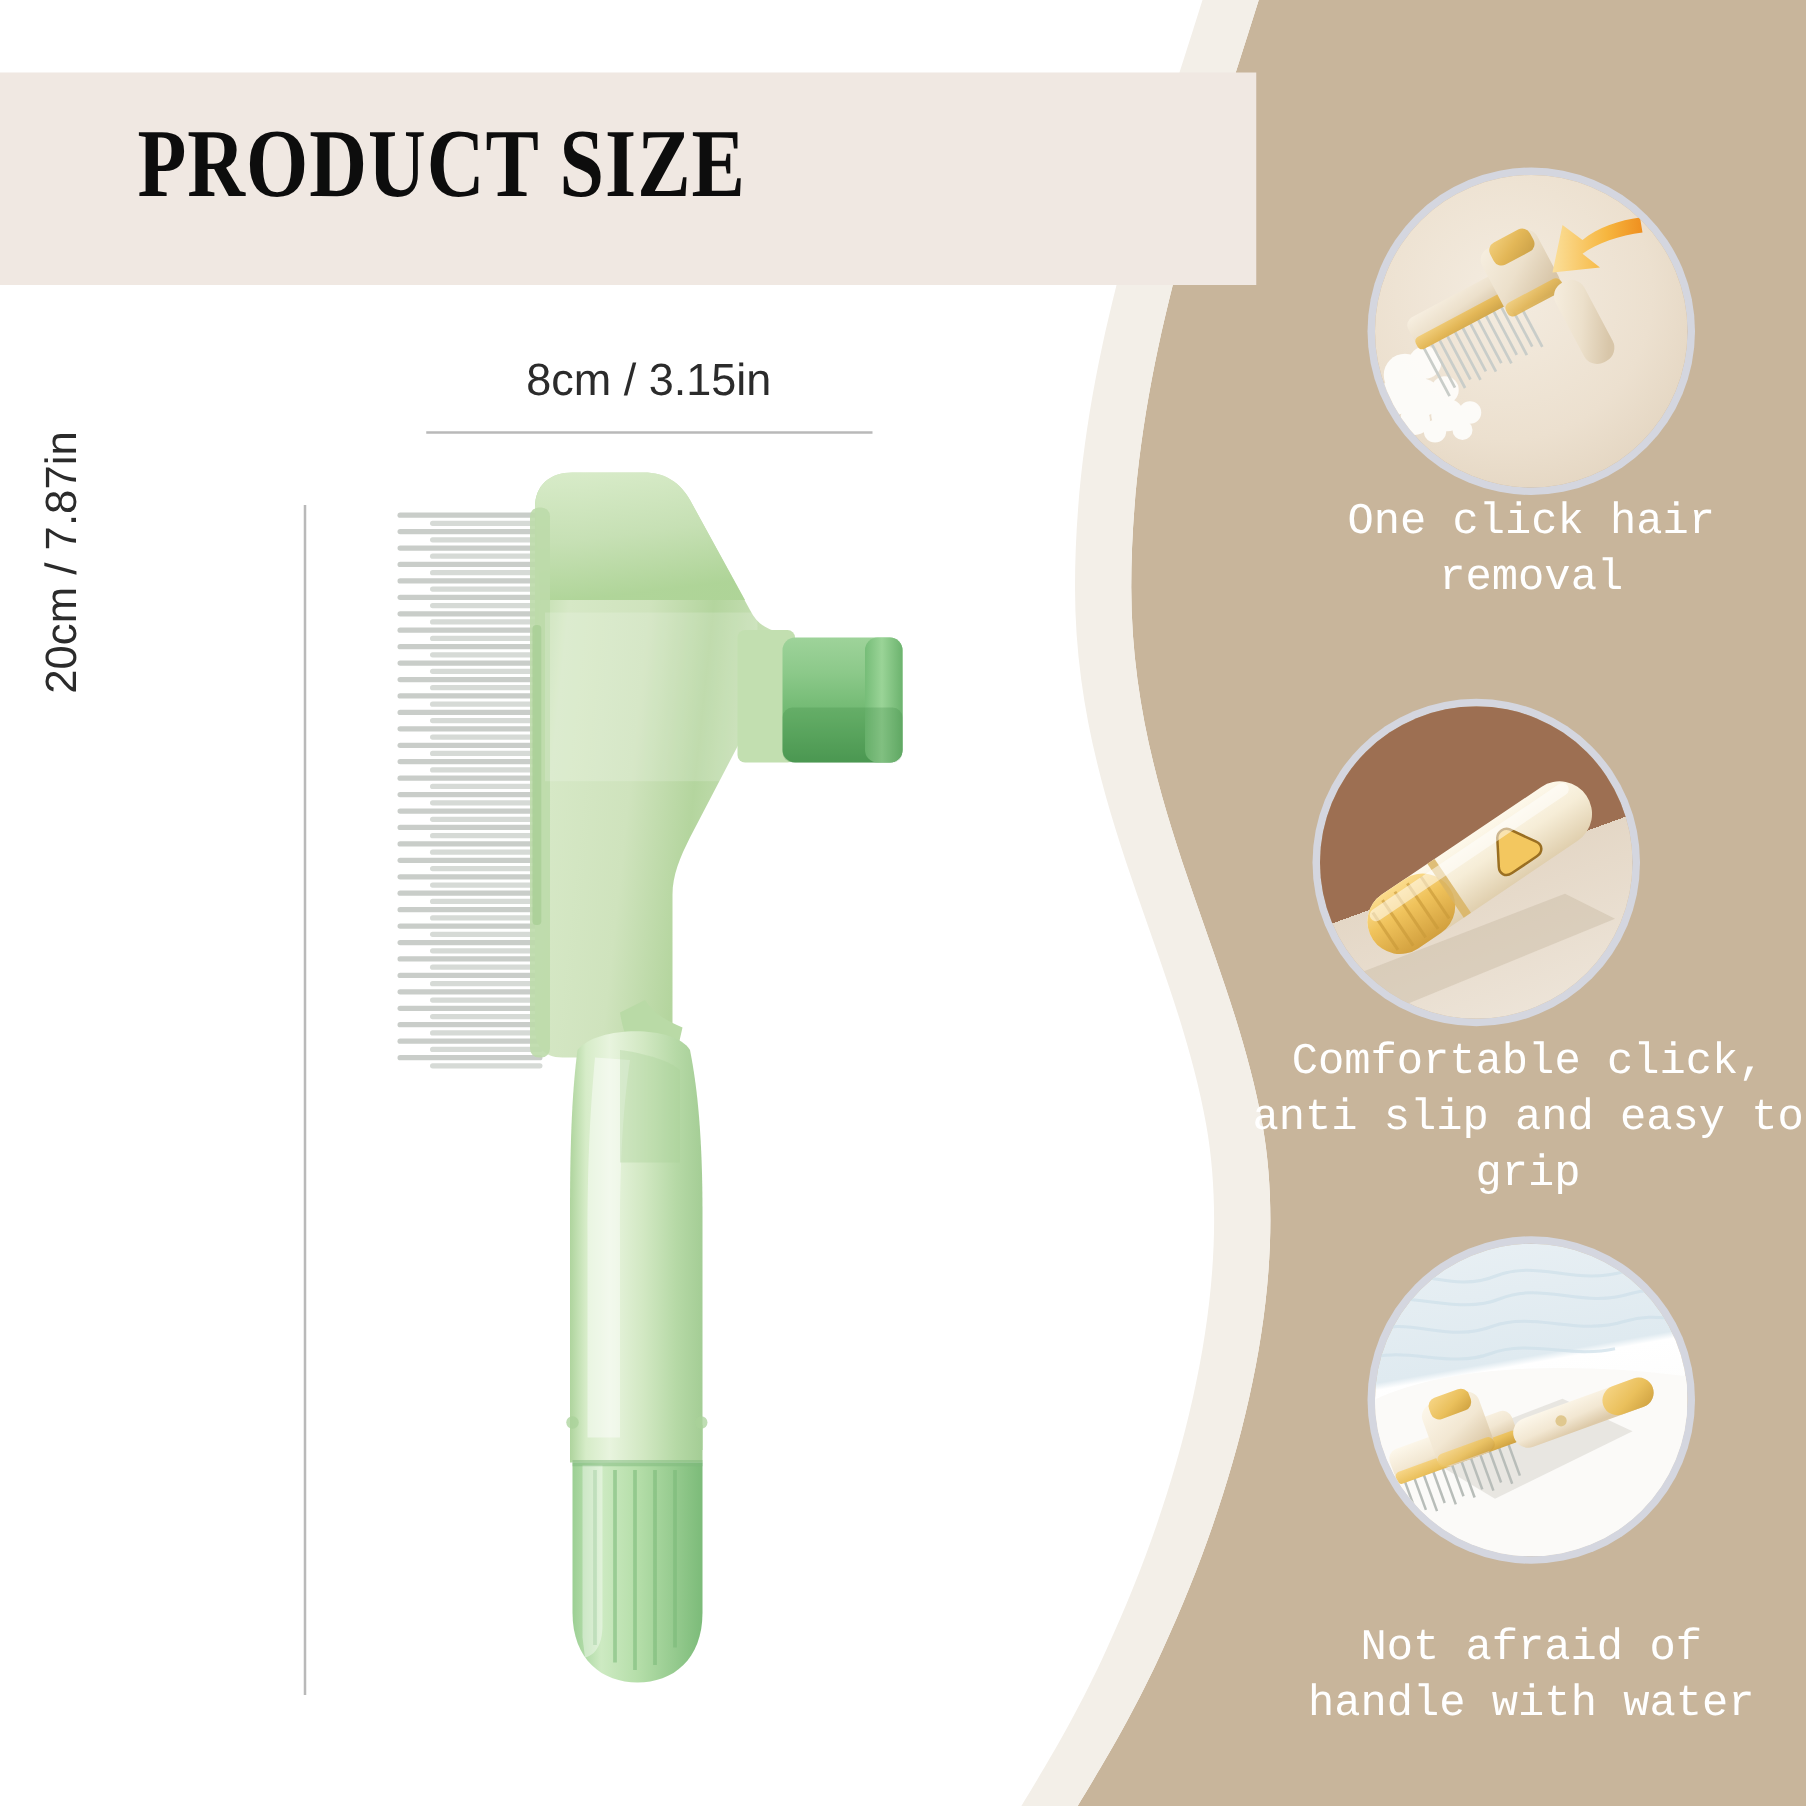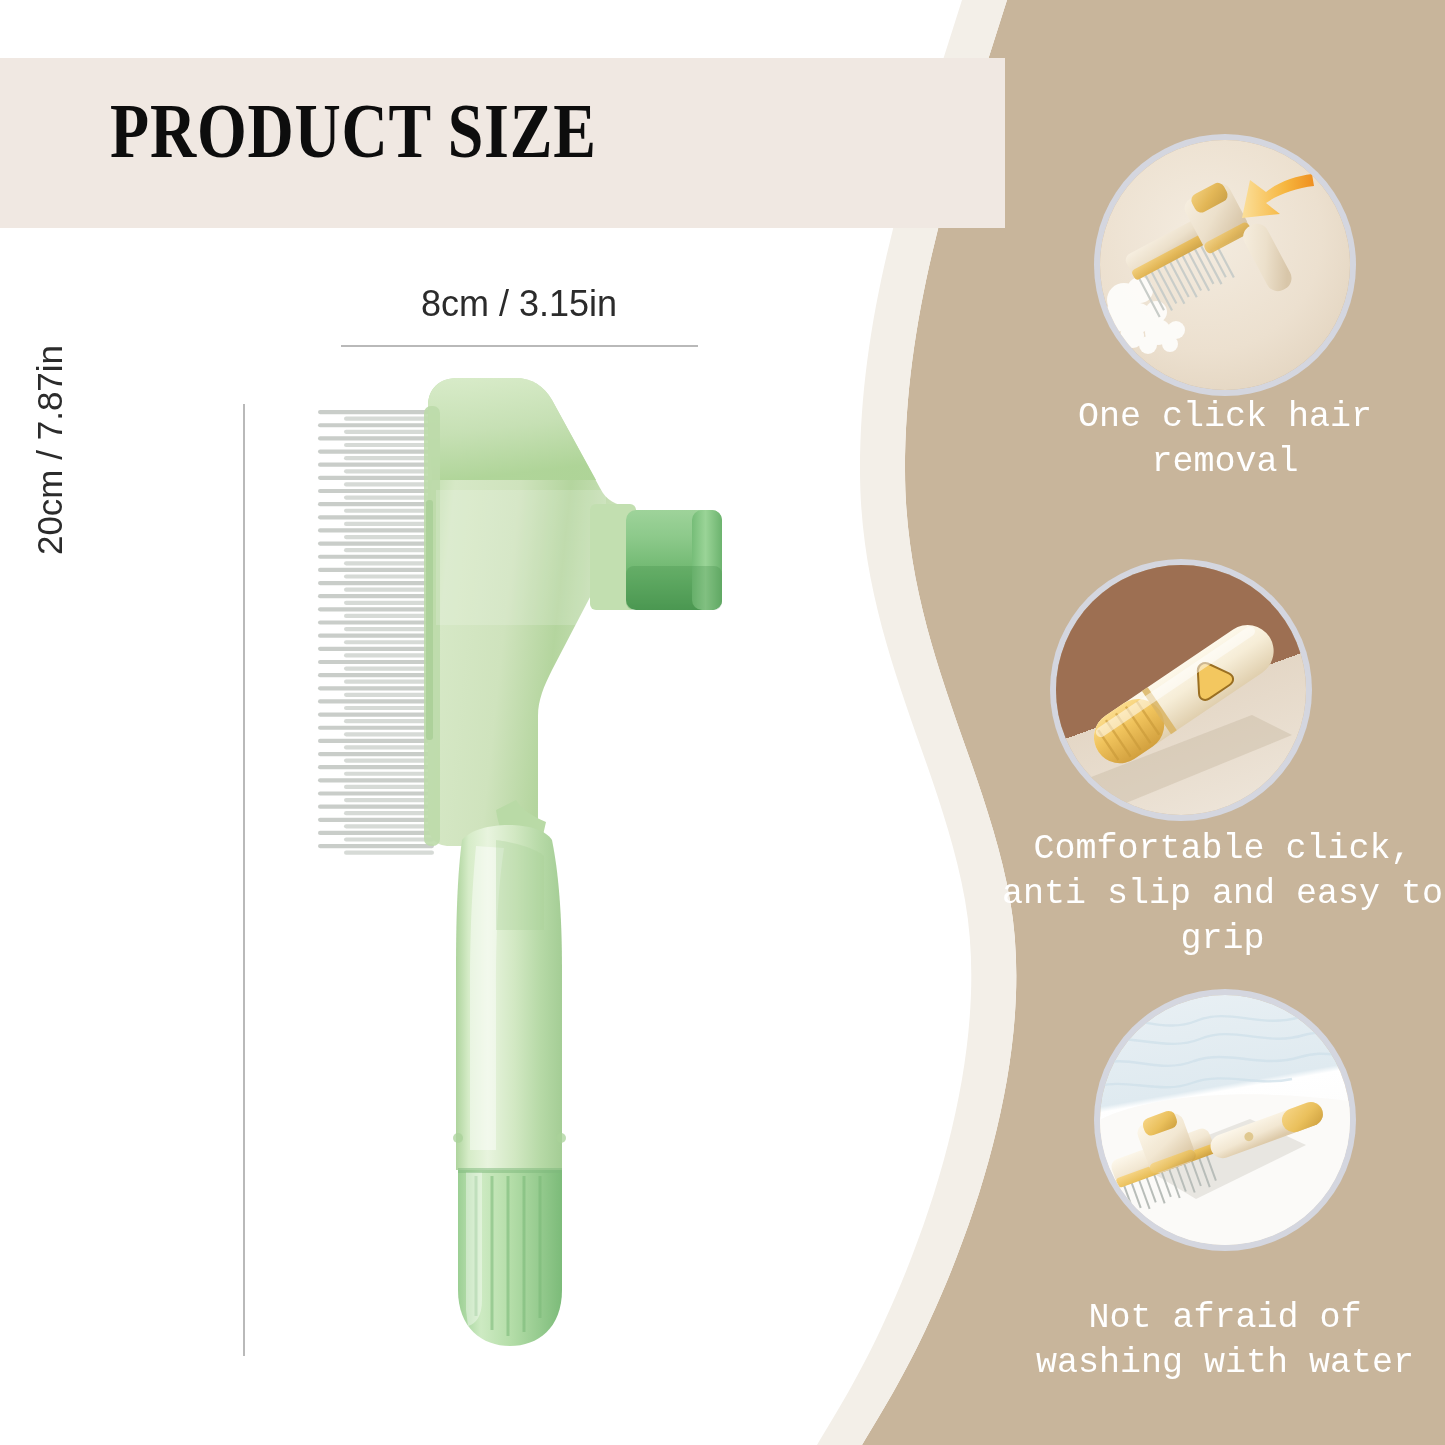--- a/index.html
+++ b/index.html
@@ -469,17 +469,17 @@
           <rect x="54" y="100" width="34" height="18" rx="7" fill="url(#wgold)"></rect>
           <rect x="46" y="144" width="48" height="11" rx="5" fill="url(#wgold)" opacity="0.9"></rect>
           <rect x="110" y="140" width="118" height="24" rx="12" fill="url(#wcream)"></rect>
           <rect x="186" y="140" width="42" height="24" rx="12" fill="url(#wgold)"></rect>
           <circle cx="150" cy="152" r="4.5" fill="#e0c88f"></circle>
         </g>
       </svg>
     </div>
     <div class="feat-text lbl">
       <div>Not afraid of</div>
-      <div>washing with water</div>
+      <div>handle with water</div>
     </div>
   </div>
 
 </div>
 
 </body></html>

